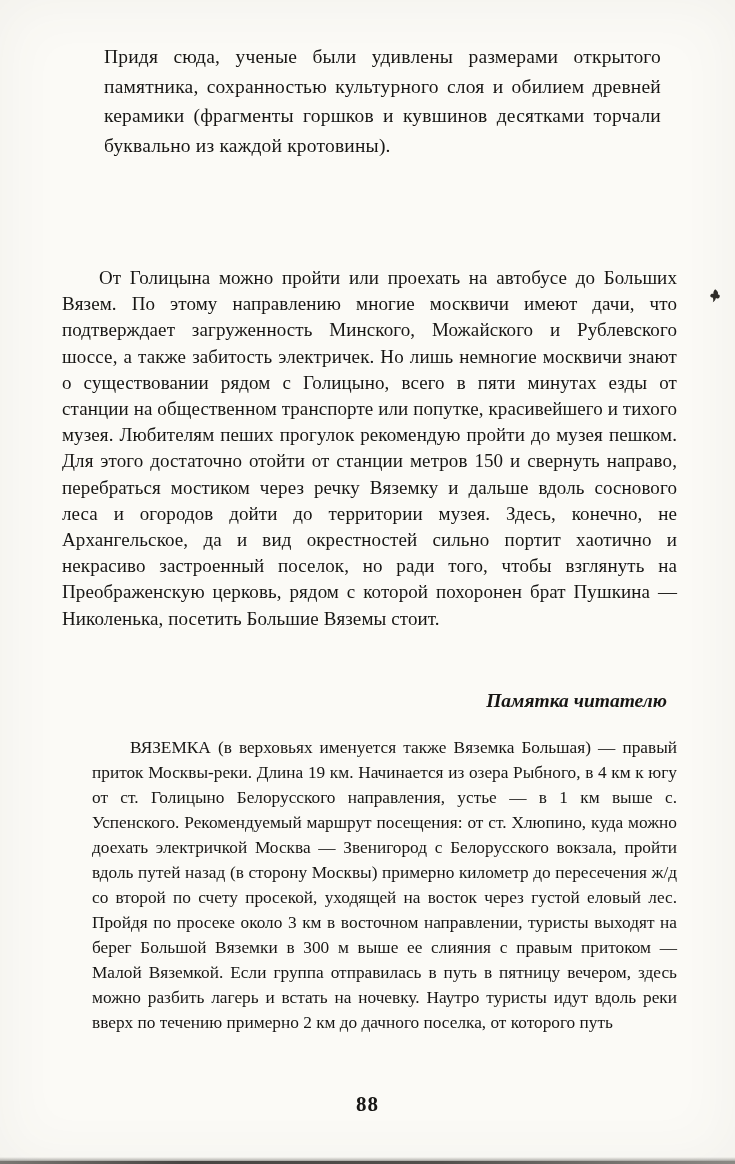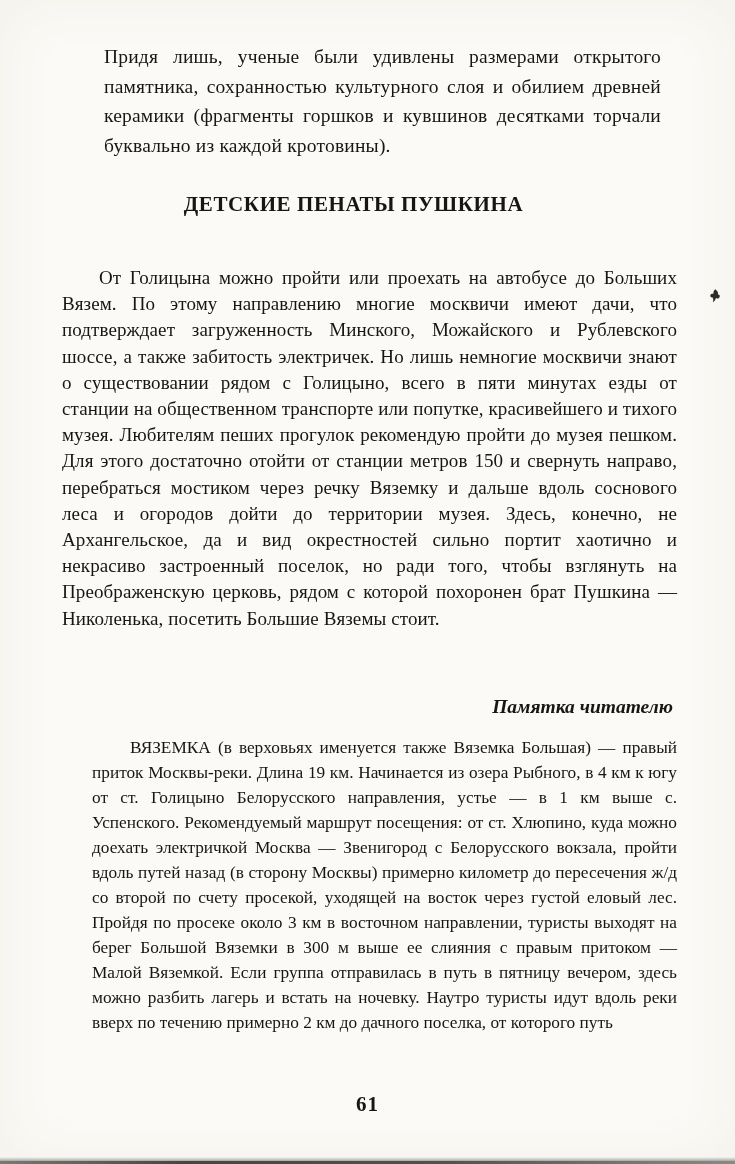--- a/index.html
+++ b/index.html
@@ -50,21 +50,21 @@
     line-height: 26.2px;
     text-align: justify;
     text-indent: 37px;
     letter-spacing: 0.1px;
   }
   .memo-heading {
     position: absolute;
     top: 684px;
     left: 46px;
     width: 615px;
-    margin: 12px;
+    margin: 6px;
     font-size: 19.5px;
     font-weight: 700;
     font-style: italic;
     text-align: right;
   }
   .memo-par {
     position: absolute;
     top: 719px;
     left: 76px;
     width: 585px;
@@ -110,31 +110,30 @@
     width: 100%;
     height: 3px;
     background: linear-gradient(to right, #7a7873, #474542 25%, #52504c 60%, #8b8984 100%);
   }
 </style>
 </head>
 <body>
 
 <div class="page">
 
-  <p class="intro">Придя лишь, ученые были удивлены размерами открытого памятника, сохранностью культурного слоя и обилием древней керамики (фрагменты горшков и кувшинов десятками торчали буквально из каждой кротовины).</p>
+  <p class="intro">Придя сюда, ученые были удивлены размерами открытого памятника, сохранностью культурного слоя и обилием древней керамики (фрагменты горшков и кувшинов десятками торчали буквально из каждой кротовины).</p>
 
-  <h1 class="chapter">ДЕТСКИЕ ПЕНАТЫ ПУШКИНА</h1>
 
   <p class="body-par">От Голицына можно пройти или проехать на автобусе до Больших Вязем. По этому направлению многие москвичи имеют дачи, что подтверждает загруженность Минского, Можайского и Рублевского шоссе, а также забитость электричек. Но лишь немногие москвичи знают о существовании рядом с Голицыно, всего в пяти минутах езды от станции на общественном транспорте или попутке, красивейшего и тихого музея. Любителям пеших прогулок рекомендую пройти до музея пешком. Для этого достаточно отойти от станции метров 150 и свернуть направо, перебраться мостиком через речку Вяземку и дальше вдоль соснового леса и огородов дойти до территории музея. Здесь, конечно, не Архангельское, да и вид окрестностей сильно портит хаотично и некрасиво застроенный поселок, но ради того, чтобы взглянуть на Преображенскую церковь, рядом с которой похоронен брат Пушкина — Николенька, посетить Большие Вяземы стоит.</p>
 
   <h2 class="memo-heading">Памятка читателю</h2>
 
   <p class="memo-par">ВЯЗЕМКА (в верховьях именуется также Вяземка Большая) — правый приток Москвы-реки. Длина 19 км. Начинается из озера Рыбного, в 4 км к югу от ст. Голицыно Белорусского направления, устье — в 1 км выше с. Успенского. Рекомендуемый маршрут посещения: от ст. Хлюпино, куда можно доехать электричкой Москва — Звенигород с Белорусского вокзала, пройти вдоль путей назад (в сторону Москвы) примерно километр до пересечения ж/д со второй по счету просекой, уходящей на восток через густой еловый лес. Пройдя по просеке около 3 км в восточном направлении, туристы выходят на берег Большой Вяземки в 300 м выше ее слияния с правым притоком — Малой Вяземкой. Если группа отправилась в путь в пятницу вечером, здесь можно разбить лагерь и встать на ночевку. Наутро туристы идут вдоль реки вверх по течению примерно 2 км до дачного поселка, от которого путь</p>
 
-  <div class="page-number">61</div>
+  <div class="page-number">88</div>
 
   <svg class="ink-speck" viewBox="0 0 12 16" aria-hidden="true">
     <path d="M6.2 1.2 C8.4 2.6 9.6 4.6 8.9 6.4 C10.4 6.2 11.2 7.4 10.6 8.9 C10 10.4 8.2 10.8 6.9 10.1 C6.6 12 5.4 13.6 3.8 14.2 C4.6 12.4 4.4 10.6 3.6 9.4 C2.2 9.8 1 8.8 1.3 7.3 C1.6 5.9 3.2 5.4 4.4 6 C4.1 4.2 4.8 2.4 6.2 1.2 Z" fill="#2e2c28"></path>
   </svg>
 
   <div class="scan-bottom-edge"></div>
   <div class="scan-bottom-line"></div>
 
 </div>
 

